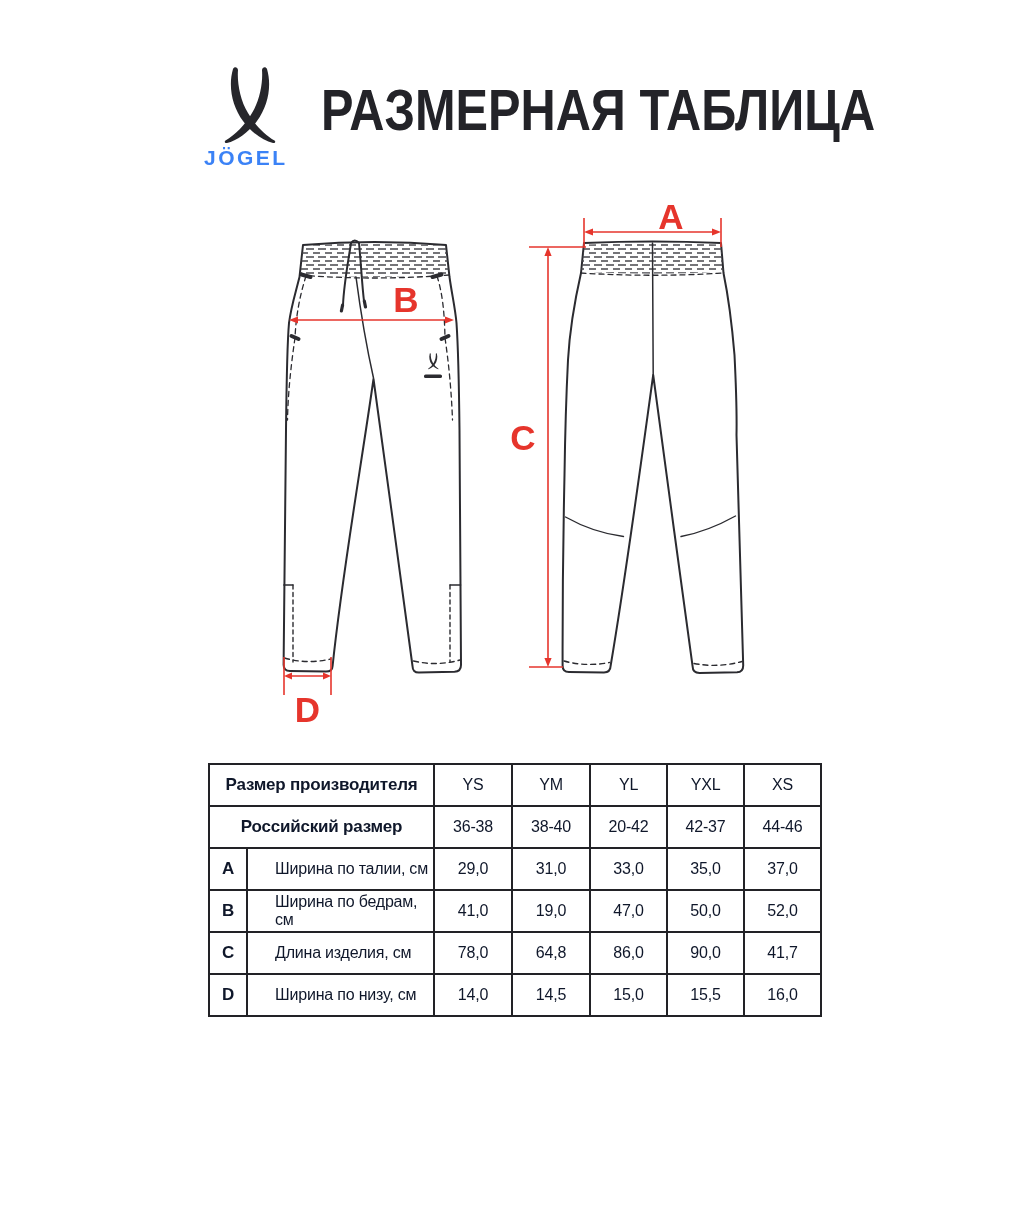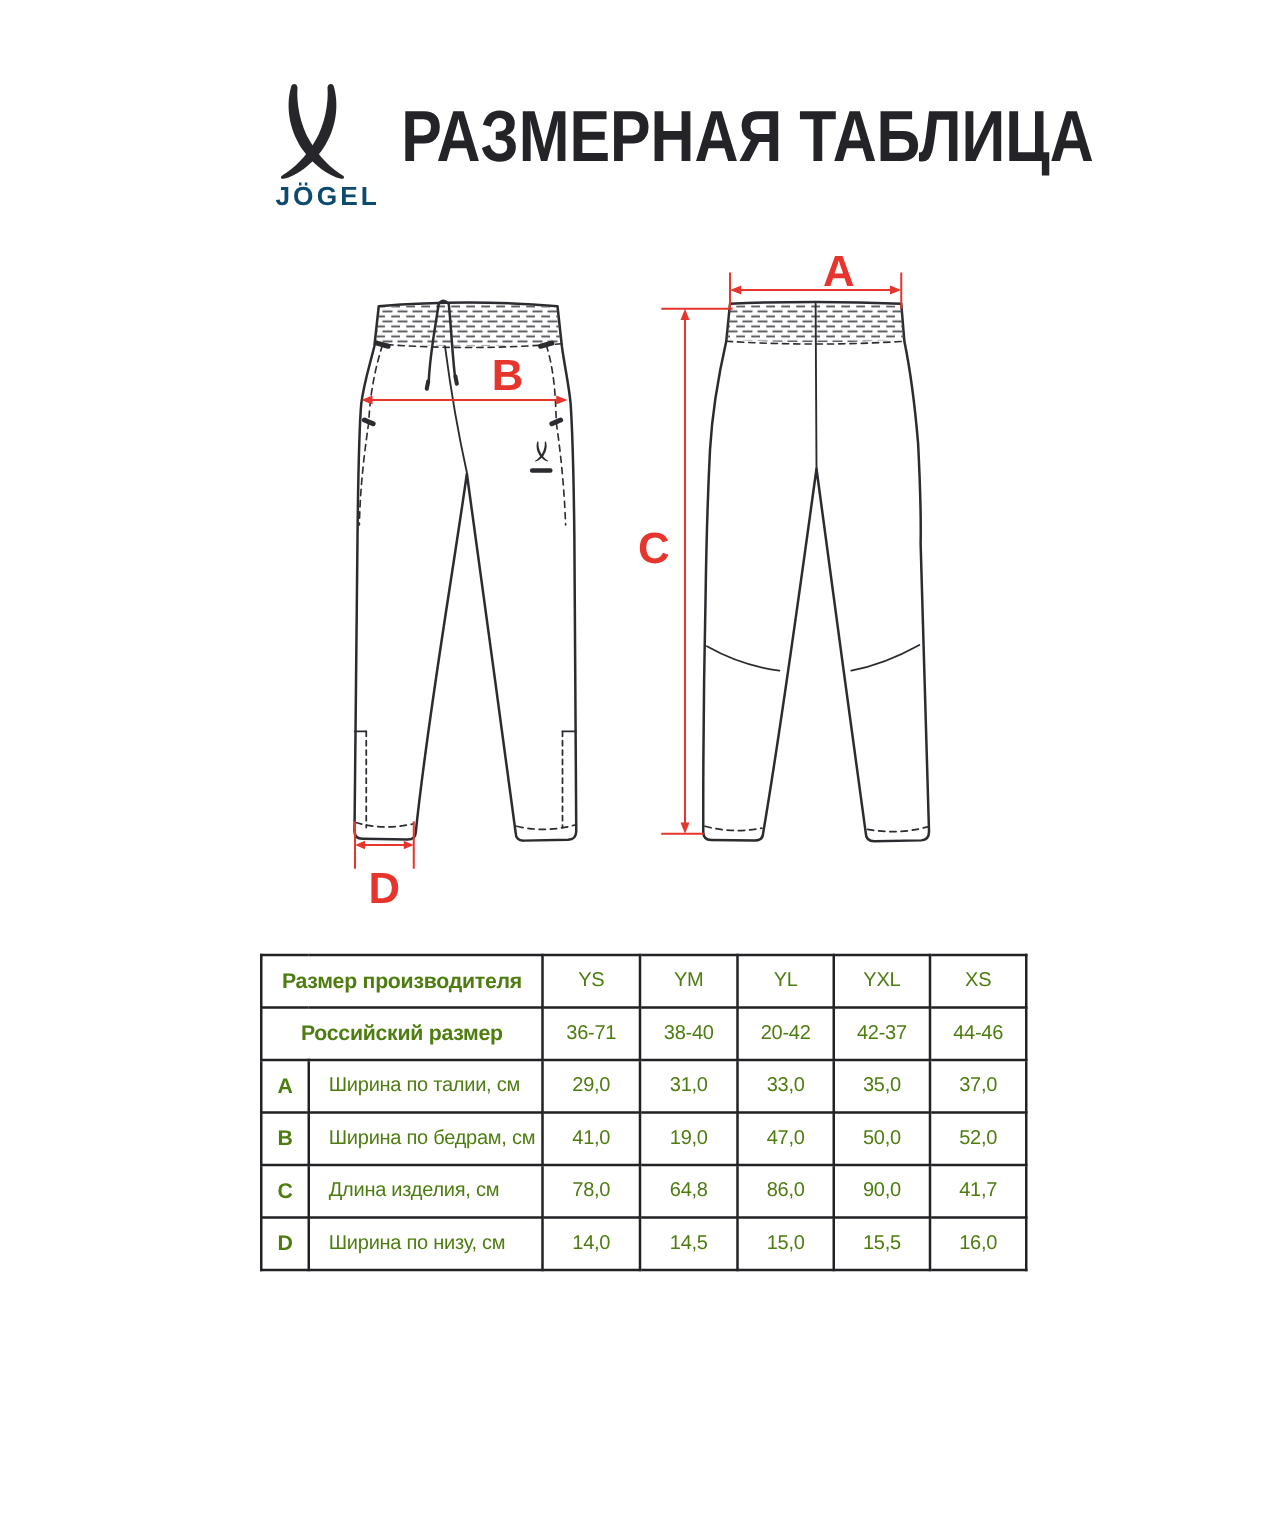--- a/index.html
+++ b/index.html
@@ -4,46 +4,46 @@
 <style>
   html,body{margin:0;padding:0;background:#ffffff;}
   .page{
     position:relative;width:1024px;height:1231px;background:#ffffff;overflow:hidden;
     font-family:"Liberation Sans", sans-serif;color:#2a2a2f;
   }
   
   .logo{position:absolute;left:204px;top:64px;width:100px;height:110px;}
   .logo svg{position:absolute;left:14px;top:2px;}
   .logo .wordmark{
-    position:absolute;left:0px;top:82px;width:100px;text-align:right;
-    font-size:21px;font-weight:700;letter-spacing:2.5px;color:#0c4a6e;
+    position:absolute;left:0px;top:82px;width:100px;text-align:left;
+    font-size:21px;font-weight:700;letter-spacing:2.5px;color:#3b82f6;
   }
   .title{
     position:absolute;left:321px;top:80px;
     font-size:58px;font-weight:700;line-height:1.05;color:#232328;
     transform:scaleX(0.84);transform-origin:left top;white-space:nowrap;
     letter-spacing:0px;
   }
   
   .diagram{position:absolute;left:240px;top:195px;width:560px;height:535px;}
   .diagram svg{display:block;}
   .diagram text{font-family:"Liberation Sans",sans-serif;font-weight:700;font-size:35px;}
   
   .size-table{
     position:absolute;left:208px;top:763px;
     border-collapse:collapse;table-layout:fixed;width:612px;
   }
   .size-table td{
     border:2px solid #222226;height:40px;padding:0;
-    font-size:16px;color:#4d7c0f;text-align:center;vertical-align:middle;
+    font-size:16px;color:#0f172a;text-align:center;vertical-align:middle;
     letter-spacing:-0.2px;
   }
   .size-table td.hdr{font-weight:700;font-size:17px;}
   .size-table td.letter{font-weight:700;font-size:17px;}
-  .size-table td.mname{text-align:left;padding-left:15px;font-size:16px;}
+  .size-table td.mname{text-align:left;padding-left:27px;font-size:16px;}
 </style>
 </head>
 <body>
 
 <div class="page">
 
   <div class="logo">
     <svg width="64" height="80" viewBox="0 0 60 80" aria-hidden="true">
       <path d="M13,3 C8,20 12,40 23,55 C31,66 43,75 53,77 C55,77.5 56,75.5 54.5,74.5 C45,69 35,59 28,47 C20,34 17,16 18,4 C17.5,0.5 14,0.5 13,3 Z" fill="#26262b"></path>
       <path d="M47,3 C52,20 48,40 37,55 C29,66 17,75 7,77 C5,77.5 4,75.5 5.5,74.5 C15,69 25,59 32,47 C40,34 43,16 42,4 C42.5,0.5 46,0.5 47,3 Z" fill="#26262b"></path>
@@ -195,21 +195,21 @@
       <tr>
         <td colspan="2" class="hdr">Размер производителя</td>
         <td>YS</td>
         <td>YM</td>
         <td>YL</td>
         <td>YXL</td>
         <td>XS</td>
       </tr>
       <tr>
         <td colspan="2" class="hdr">Российский размер</td>
-        <td>36-71</td>
+        <td>36-38</td>
         <td>38-40</td>
         <td>20-42</td>
         <td>42-37</td>
         <td>44-46</td>
       </tr>
       <tr>
         <td class="letter">A</td>
         <td class="mname">Ширина по талии, см</td>
         <td>29,0</td>
         <td>31,0</td>

